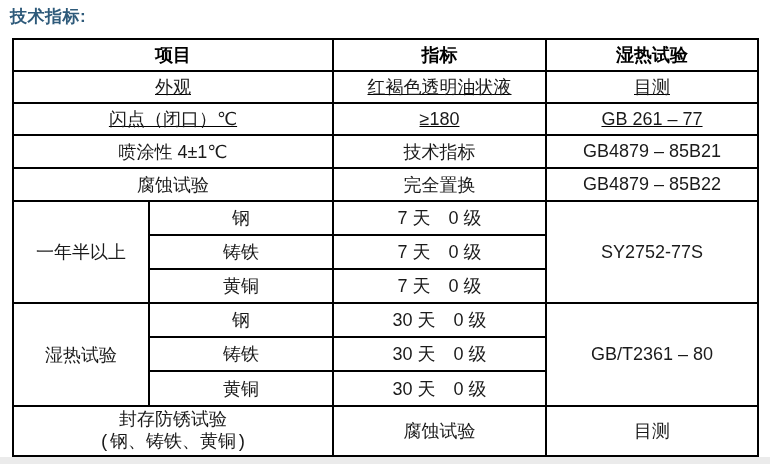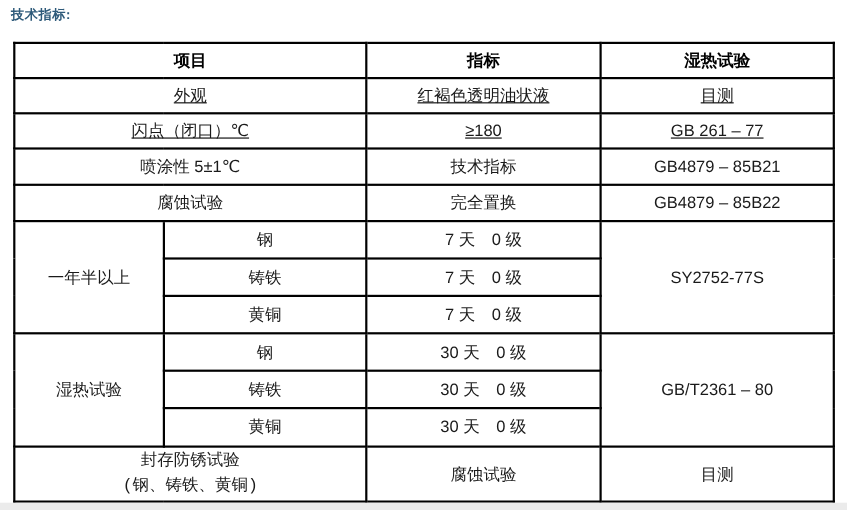--- a/index.html
+++ b/index.html
@@ -13,39 +13,39 @@
     width: 770px;
     height: 464px;
     background: #ffffff;
     overflow: hidden;
   }
   .doc-heading {
     position: absolute;
     left: 10px;
     top: 5px;
     margin: 0;
-    font-size: 12px;
+    font-size: 17px;
     font-weight: bold;
     color: #2e5a7a;
     letter-spacing: 0.5px;
   }
   table.spec-table {
     position: absolute;
     left: 12px;
     top: 38px;
     width: 745px;
     border-collapse: collapse;
     table-layout: fixed;
   }
   table.spec-table td, table.spec-table th {
     border: 2px solid #000000;
     text-align: center;
     vertical-align: middle;
     padding: 0;
-    font-size: 15px;
+    font-size: 18px;
     color: #1a1a1a;
     font-weight: normal;
     overflow: hidden;
   }
   table.spec-table th { font-weight: bold; color: #000000; }
   tr.r-header   { height: 32px; }
   tr.r-simple   { height: 32px; text-decoration: underline; }
   tr.r-simple3  { height: 33px; }
   tr.r-sub      { height: 34px; }
   tr.r-sub-last { height: 35px; }
@@ -88,21 +88,21 @@
       <td>目测</td>
     </tr>
 
     <tr class="r-simple">
       <td colspan="2">闪点（闭口）℃</td>
       <td>≥180</td>
       <td>GB 261 – 77</td>
     </tr>
 
     <tr class="r-simple3">
-      <td colspan="2">喷涂性 5±1℃</td>
+      <td colspan="2">喷涂性 4±1℃</td>
       <td>技术指标</td>
       <td>GB4879 – 85B21</td>
     </tr>
 
     <tr class="r-simple3">
       <td colspan="2">腐蚀试验</td>
       <td>完全置换</td>
       <td>GB4879 – 85B22</td>
     </tr>
 

